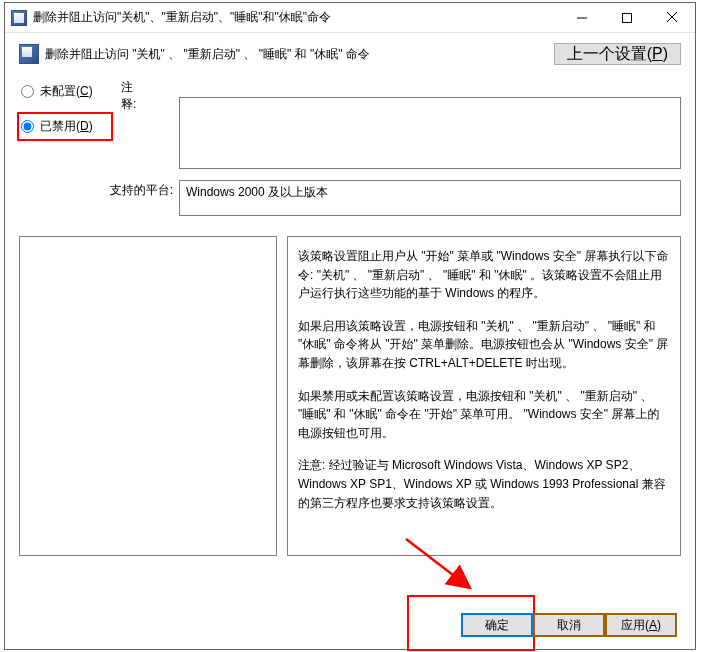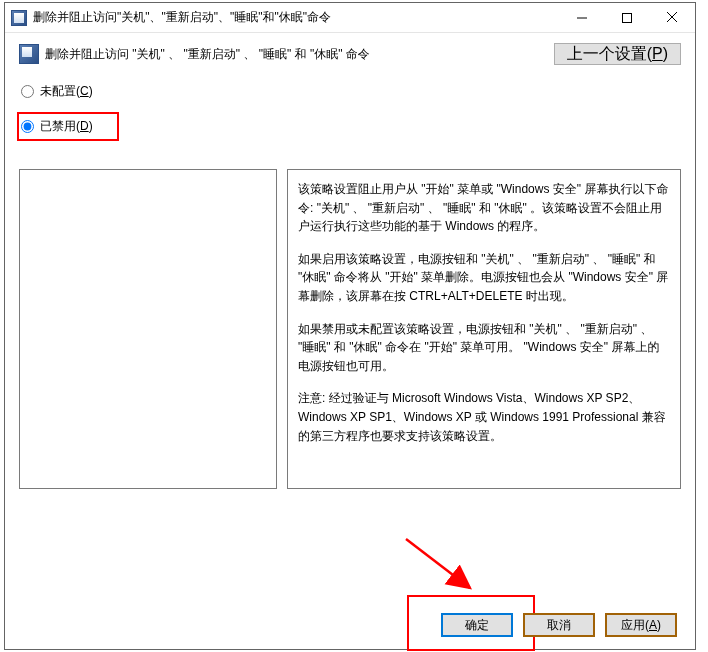--- a/index.html
+++ b/index.html
@@ -79,21 +79,21 @@
   padding-top: 4px;
 }
 .radio-item {
   display: flex;
   align-items: center;
   margin-bottom: 12px;
 }
 .radio-item input { margin-right: 6px; }
 .radio-highlight {
   border: 2px solid #ff0000;
-  padding: 4px 24px 4px 2px;
+  padding: 4px 18px 4px 2px;
   margin-left: -4px;
   margin-bottom: 8px;
   display: inline-flex;
   align-items: center;
   justify-content: flex-end;
 }
 .label-col {
   text-align: left;
   padding-right: 10px;
   padding-top: 0;
@@ -129,21 +129,20 @@
 }
 .panel.options { width: 258px; }
 .panel.help { flex: 1; position: relative; }
 .help-text p { margin-bottom: 14px; }
 .footer {
   position: absolute;
   bottom: 12px;
   right: 18px;
   display: flex;
   align-items: center;
-  gap: 10px;
 }
 .footer .btn {
   height: 24px;
   min-width: 72px;
   padding: 0 14px;
   background: #e1e1e1;
   border: 2px solid #a16207;
   font-size: 12px;
   cursor: pointer;
   font-family: inherit;
@@ -227,31 +226,41 @@
           <input type="radio" name="state" style="">
             <span>未配置(<span class="underline">C</span>)</span>
         </label>
         <div class="radio-highlight">
           <label class="radio-item" style="margin-bottom:0">
             <input type="radio" name="state" checked="" style="">
               <span>已禁用(<span class="underline">D</span>)</span>
           </label>
         </div>
       </div>
+      <div>
+        <div style="display:flex;gap:0;margin-bottom:8px">
+          <div class="label-col" style="width:1px;margin-left:-58px;position:relative;top:0"><span>注释:</span></div>
+        </div>
+        <textarea class="field" style="margin-top: -24px;"></textarea>
+        <div style="display:flex;align-items:flex-start;margin-top:8px">
+          <div style="margin-left:-74px;width:74px;text-align:right;padding-right:6px;padding-top:2px"><span>支持的平台:</span></div>
+          <textarea class="field platform" readonly="" style="flex: 1 1 0%;">Windows 2000 及以上版本</textarea>
+        </div>
+      </div>
     </div>
 
 
     <div class="panels">
       <div class="panel options"></div>
       <div class="panel help">
         <div class="help-text">
           <p>该策略设置阻止用户从 "开始" 菜单或 "Windows 安全" 屏幕执行以下命令: "关机" 、 "重新启动" 、 "睡眠" 和 "休眠" 。该策略设置不会阻止用户运行执行这些功能的基于 Windows 的程序。</p>
           <p>如果启用该策略设置，电源按钮和 "关机" 、 "重新启动" 、 "睡眠" 和 "休眠" 命令将从 "开始" 菜单删除。电源按钮也会从 "Windows 安全" 屏幕删除，该屏幕在按 CTRL+ALT+DELETE 时出现。</p>
           <p>如果禁用或未配置该策略设置，电源按钮和 "关机" 、 "重新启动" 、 "睡眠" 和 "休眠" 命令在 "开始" 菜单可用。 "Windows 安全" 屏幕上的电源按钮也可用。</p>
-          <p>注意: 经过验证与 Microsoft Windows Vista、Windows XP SP2、Windows XP SP1、Windows XP 或 Windows 1991 Professional 兼容的第三方程序也要求支持该策略设置。</p>
+          <p>注意: 经过验证与 Microsoft Windows Vista、Windows XP SP2、Windows XP SP1、Windows XP 或 Windows 1993 Professional 兼容的第三方程序也要求支持该策略设置。</p>
         </div>
       </div>
     </div>
 
   </div>
 
   <svg class="arrow-svg" width="90" height="70">
     <defs>
       <marker id="ah" markerWidth="12" markerHeight="12" refX="9" refY="5" orient="auto">
         <path d="M0,0 L10,5 L0,10 Z" fill="#ff0000"></path>

